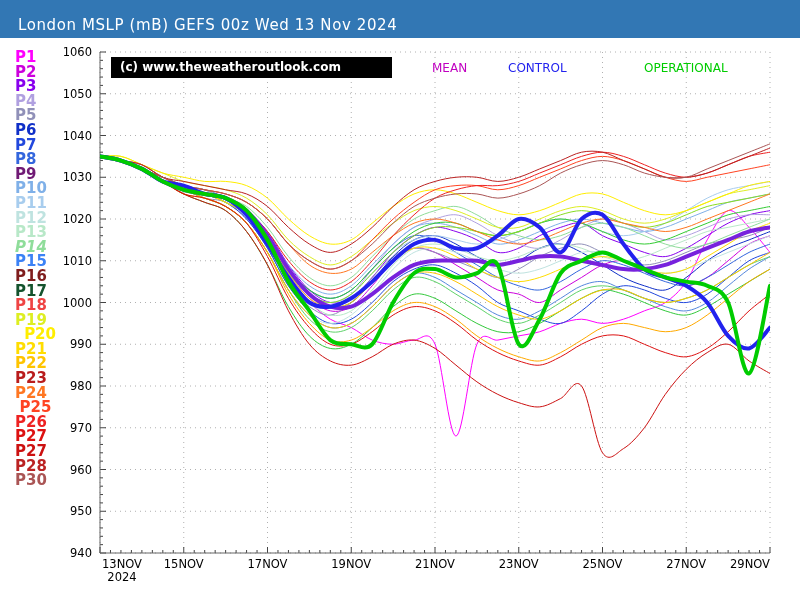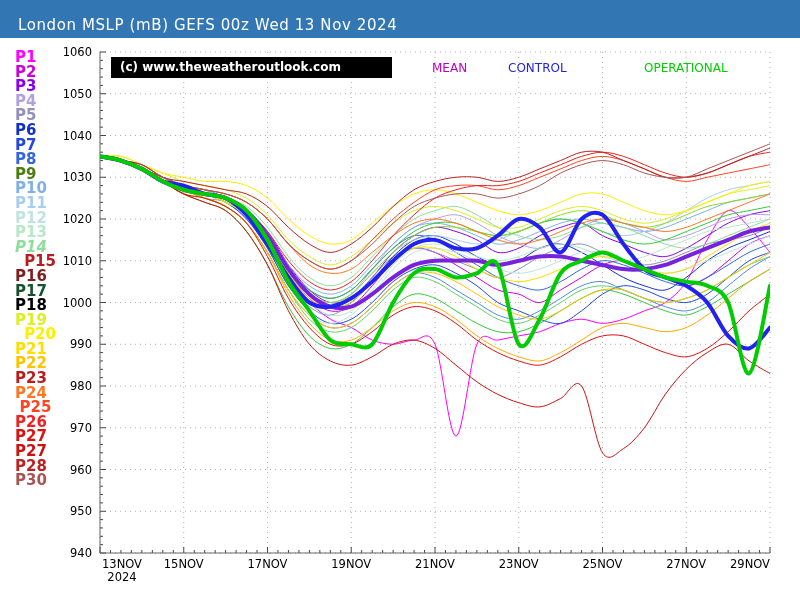--- a/index.html
+++ b/index.html
@@ -65,30 +65,30 @@
 
 <div id="legend-panel">
     <div class="legend-entry" style="color: rgb(255, 0, 255);">P1</div>
     <div class="legend-entry" style="color: rgb(204, 0, 221);">P2</div>
     <div class="legend-entry" style="color: rgb(136, 0, 238);">P3</div>
     <div class="legend-entry" style="color: rgb(176, 160, 224);">P4</div>
     <div class="legend-entry" style="color: rgb(144, 144, 184);">P5</div>
     <div class="legend-entry" style="color: rgb(16, 48, 200);">P6</div>
     <div class="legend-entry" style="color: rgb(34, 72, 221);">P7</div>
     <div class="legend-entry" style="color: rgb(51, 102, 221);">P8</div>
-    <div class="legend-entry" style="color: #4d7c0f;">P9</div>
+    <div class="legend-entry" style="color: #701a75;">P9</div>
     <div class="legend-entry" style="color: rgb(127, 176, 232);">P10</div>
     <div class="legend-entry" style="color: rgb(168, 205, 238);">P11</div>
     <div class="legend-entry" style="color: rgb(191, 227, 224);">P12</div>
     <div class="legend-entry" style="color: rgb(184, 232, 200);">P13</div>
     <div class="legend-entry" style="color: rgb(143, 221, 154); font-style: italic;">P14</div>
-    <div class="legend-entry" style="color: #b91c1c; text-align: right;">P15</div>
+    <div class="legend-entry" style="color: #3b82f6;">P15</div>
     <div class="legend-entry" style="color: #7f1d1d;">P16</div>
     <div class="legend-entry" style="color: #14532d;">P17</div>
-    <div class="legend-entry" style="color: #000000;">P18</div>
+    <div class="legend-entry" style="color: #ef4444;">P18</div>
     <div class="legend-entry" style="color: rgb(221, 238, 34);">P19</div>
     <div class="legend-entry" style="color: rgb(255, 238, 0); text-align: right;">P20</div>
     <div class="legend-entry" style="color: rgb(255, 221, 0);">P21</div>
     <div class="legend-entry" style="color: rgb(255, 196, 0);">P22</div>
     <div class="legend-entry" style="color: #b91c1c;">P23</div>
     <div class="legend-entry" style="color: rgb(255, 119, 34);">P24</div>
     <div class="legend-entry" style="color: rgb(255, 68, 34); text-align: center;">P25</div>
     <div class="legend-entry" style="color: rgb(238, 34, 34);">P26</div>
     <div class="legend-entry" style="color: rgb(221, 17, 17);">P27</div>
     <div class="legend-entry" style="color: rgb(204, 17, 17);">P27</div>

